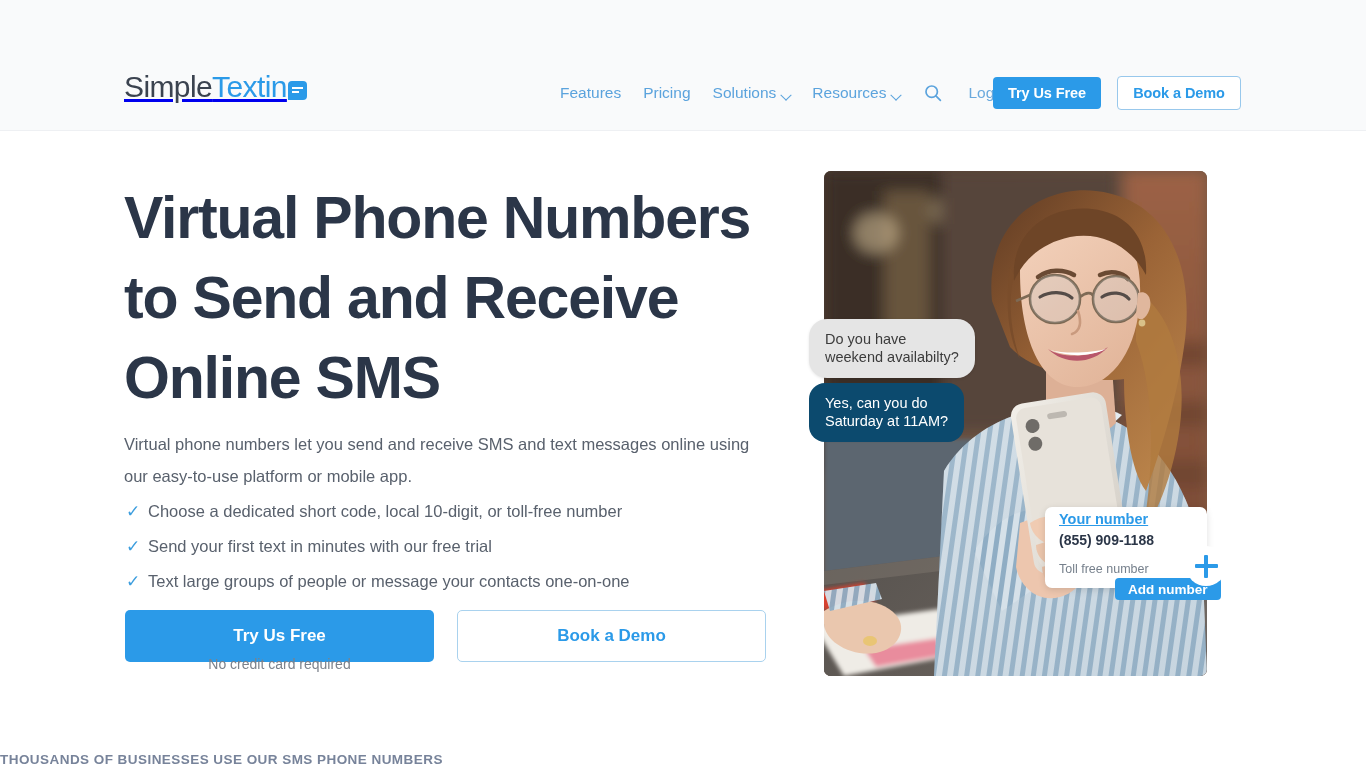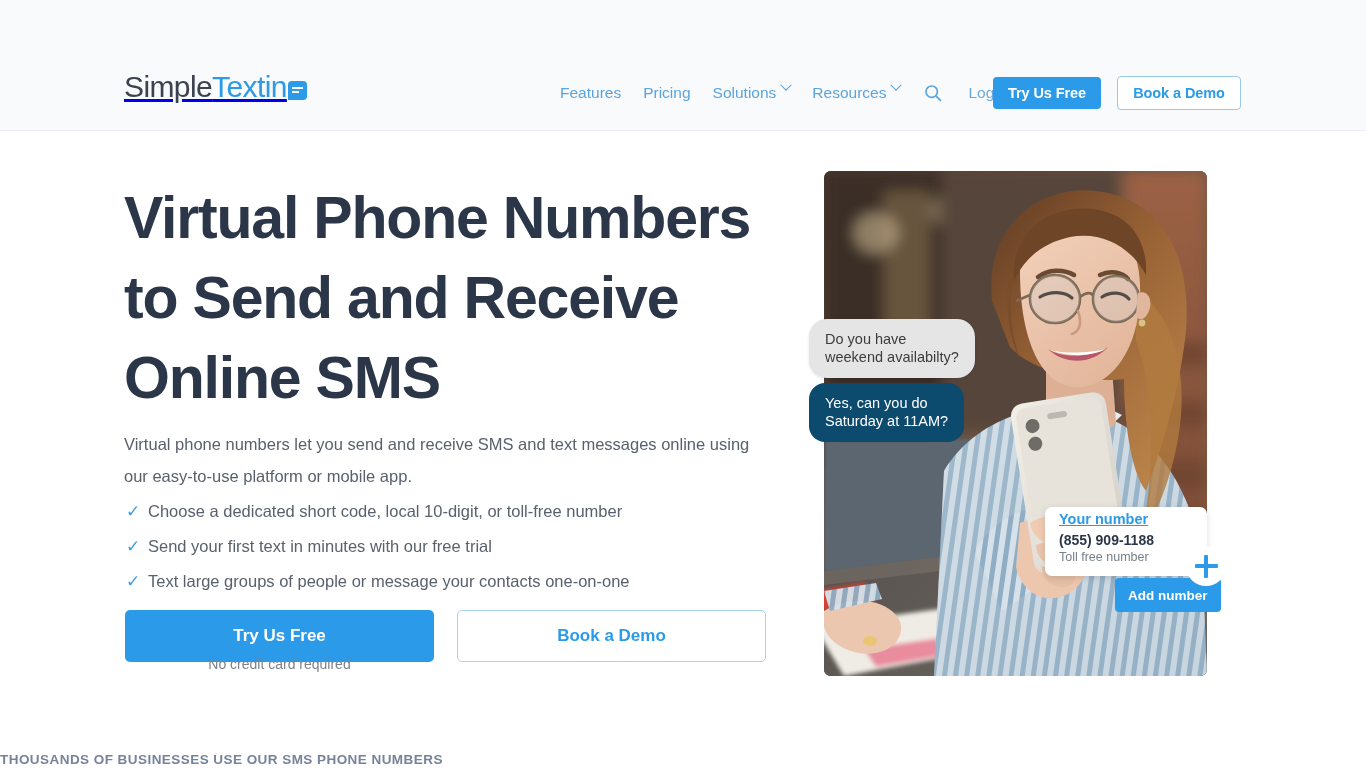--- a/index.html
+++ b/index.html
@@ -71,21 +71,21 @@
     align-items: center;
     gap: 22px;
     height: 26px;
   }
   .nav-link {
     font-size: 15.5px;
     color: #5ba3dd;
     text-decoration: none;
     white-space: nowrap;
     display: flex;
-    align-items: flex-start;
+    align-items: flex-end;
     gap: 6px;
     cursor: pointer;
   }
   .chev {
     display: inline-block;
     width: 8px; height: 8px;
     border-right: 1.7px solid #5ba3dd;
     border-bottom: 1.7px solid #5ba3dd;
     transform: rotate(45deg) translate(-2px,-2px);
   }
@@ -274,21 +274,21 @@
     font-size: 14.5px;
     font-weight: bold;
     color: #2b9ae8;
     text-decoration: underline;
     margin-bottom: 5px;
   }
   .num-card-number {
     font-size: 14px;
     font-weight: bold;
     color: #2b3648;
-    margin-bottom: 2px;
+    margin-bottom: 14px;
   }
   .num-card-caption {
     font-size: 12.5px;
     color: #76808c;
   }
 
   .plus-badge {
     position: absolute;
     left: 362px;
     top: 375px;
@@ -307,21 +307,21 @@
     background: #2b9ae8;
     border-radius: 1px;
   }
   .plus-badge::before { width: 23px; height: 4.5px; }
   .plus-badge::after  { width: 4.5px; height: 23px; }
 
   .btn-add-number {
     position: absolute;
     left: 291px;
     top: 407px;
-    height: 34px;
+    height: 22px;
     padding: 0 13px;
     background: #2b9ae8;
     color: #ffffff;
     font-size: 13.5px;
     font-weight: bold;
     border: none;
     border-radius: 4px;
     cursor: pointer;
     white-space: nowrap;
   }

